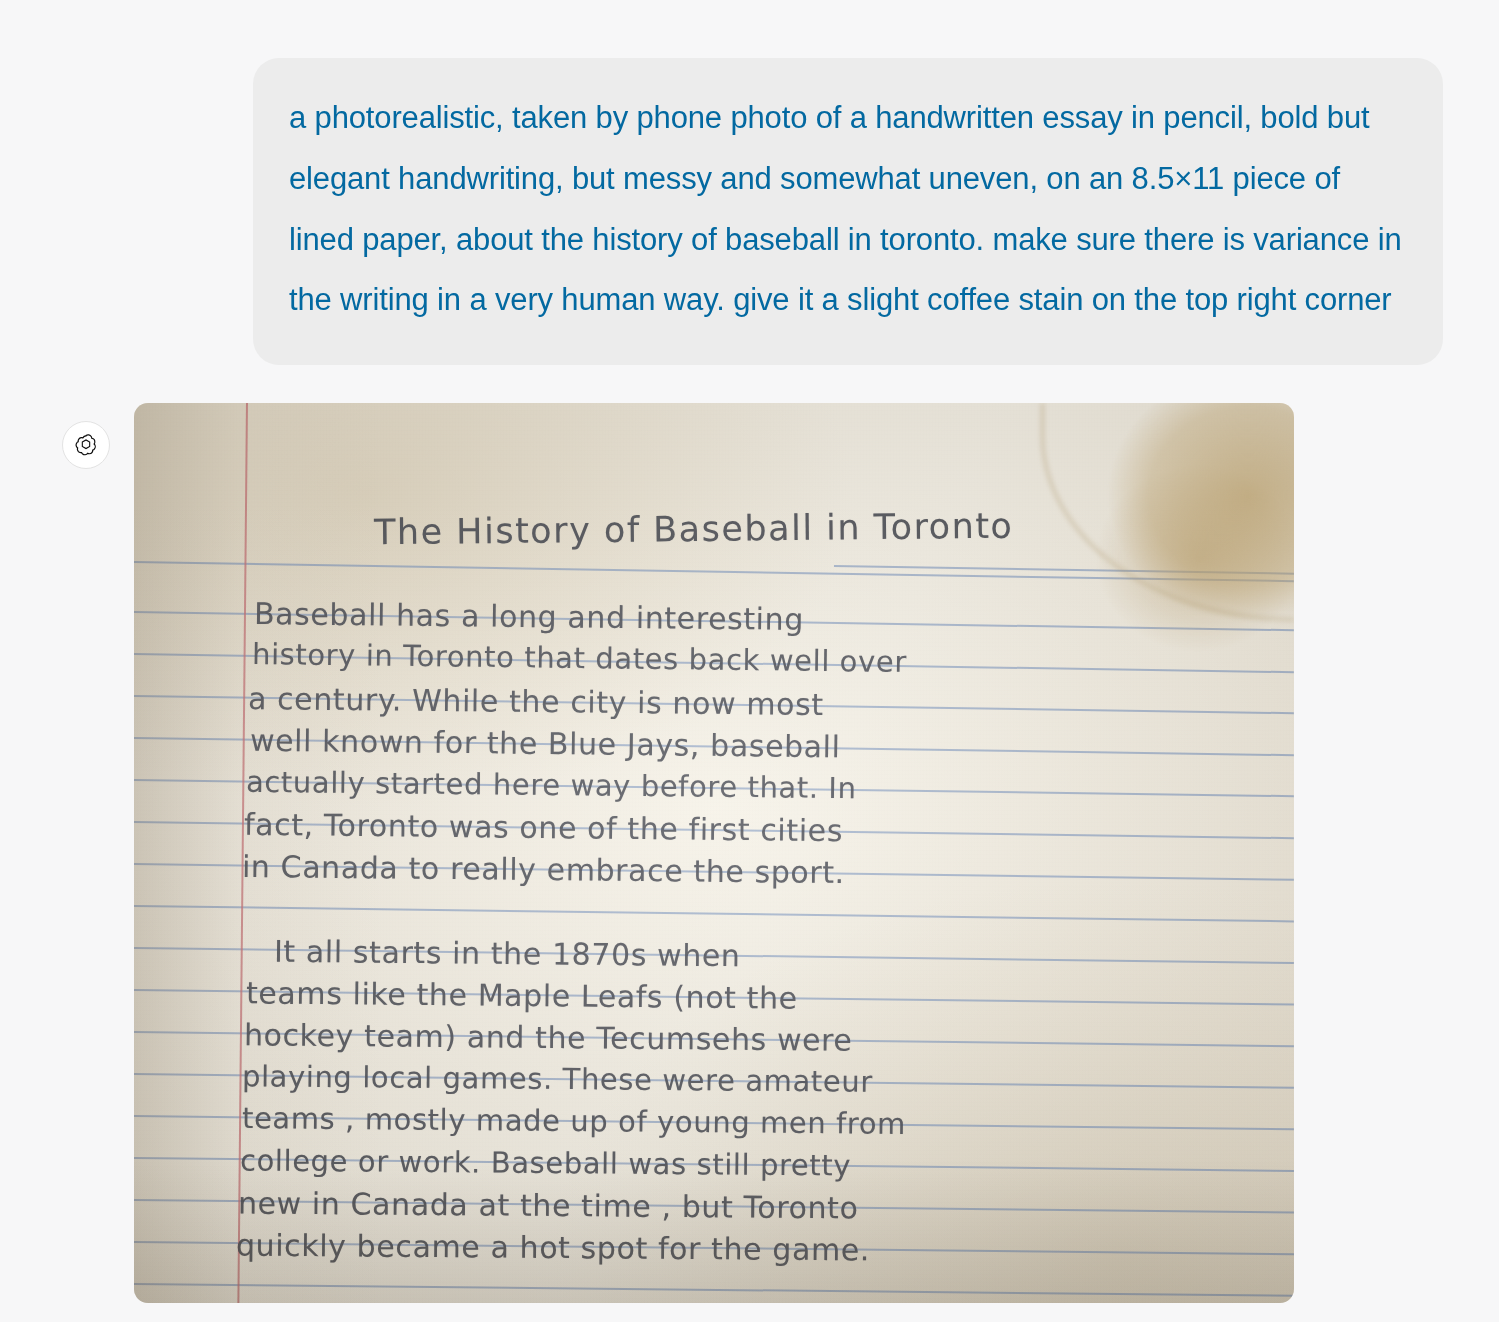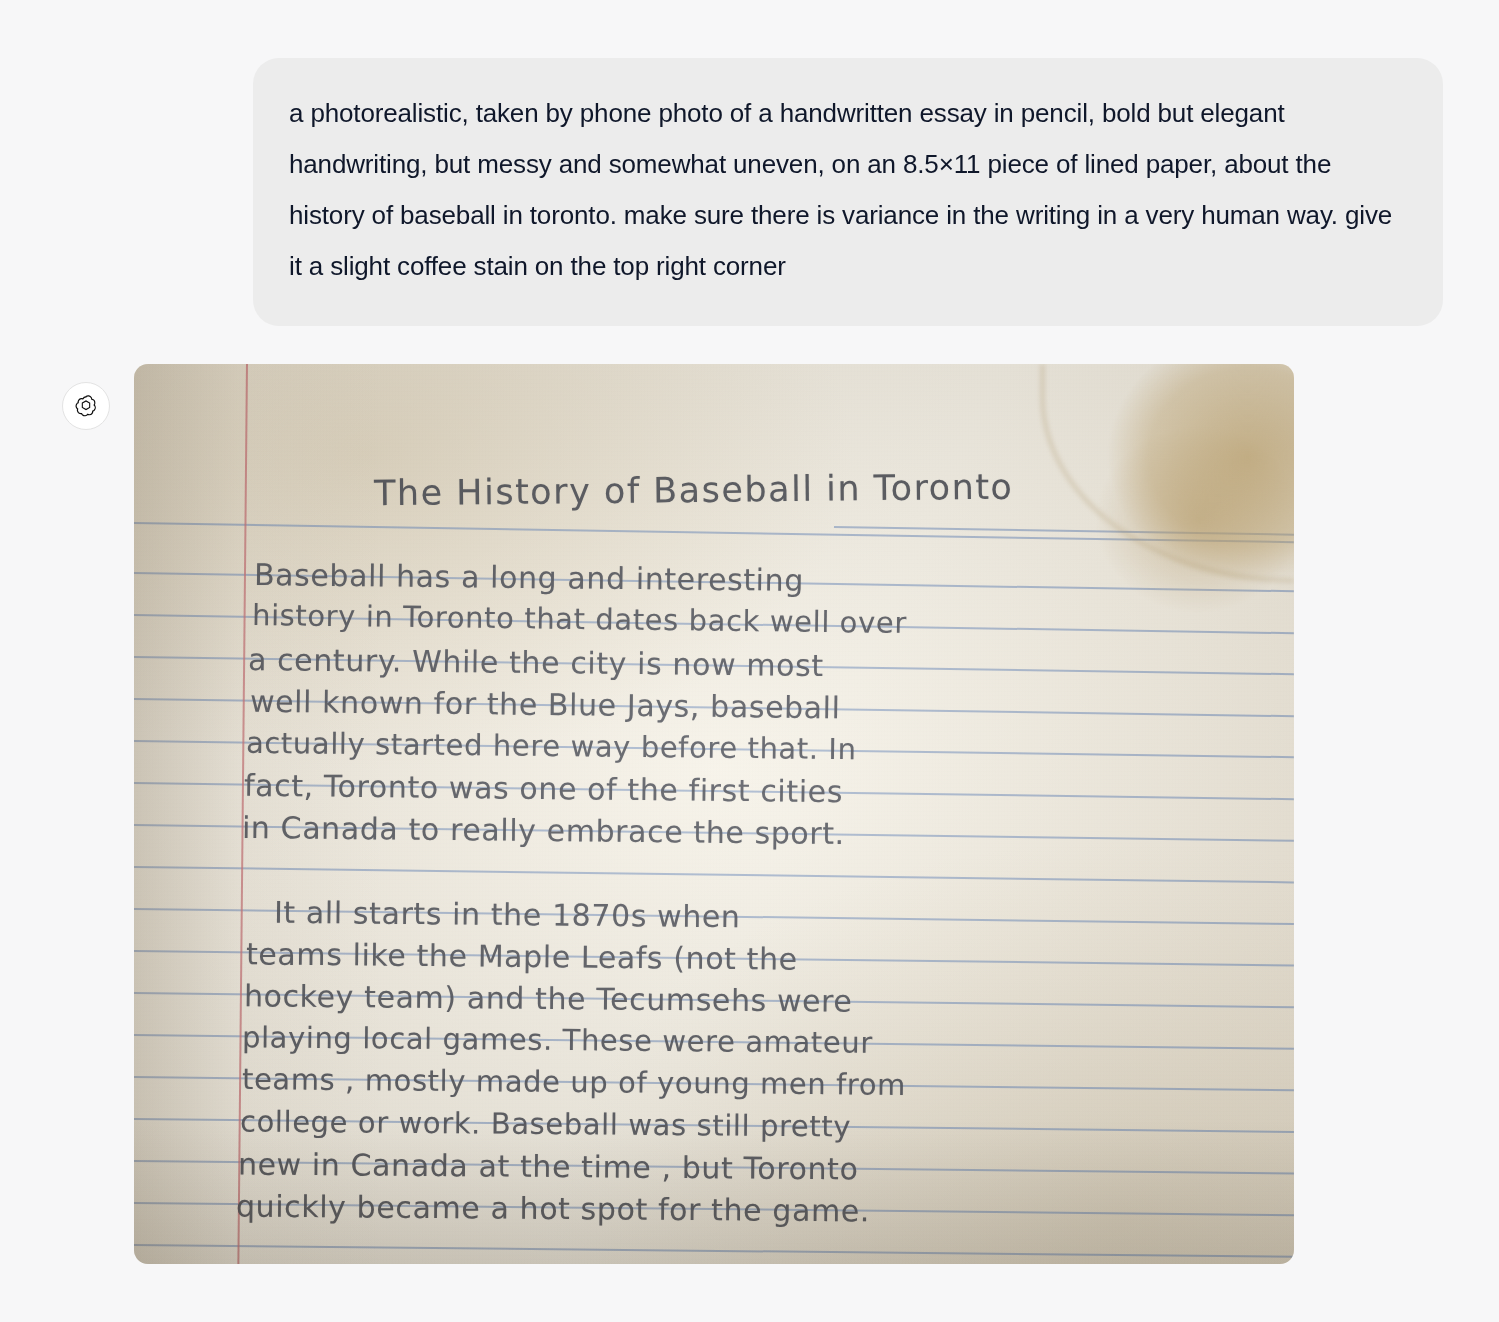--- a/index.html
+++ b/index.html
@@ -22,23 +22,23 @@
     padding: 58px 56px 0 0;
   }
   .prompt-bubble {
     background: #ececec;
     border-radius: 26px;
     padding: 30px 36px 34px 36px;
     max-width: 1190px;
     box-sizing: border-box;
   }
   .prompt-text {
-    font-size: 26px;
+    font-size: 31px;
     line-height: 1.96;
-    color: #0f172a;
+    color: #0369a1;
     letter-spacing: -0.15px;
     white-space: pre-wrap;
   }
 
   
   .assistant-row {
     display: flex;
     align-items: flex-start;
     padding: 38px 0 0 62px;
   }

